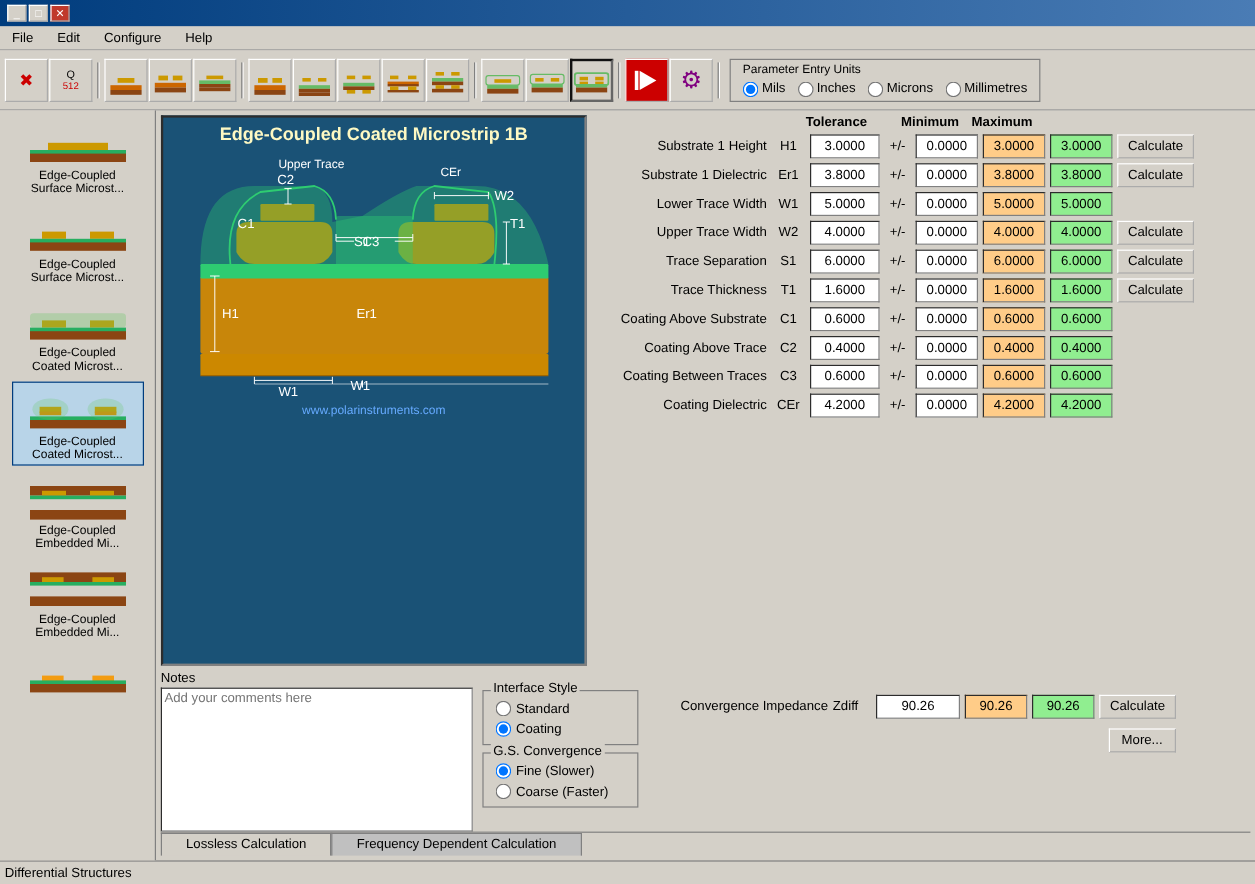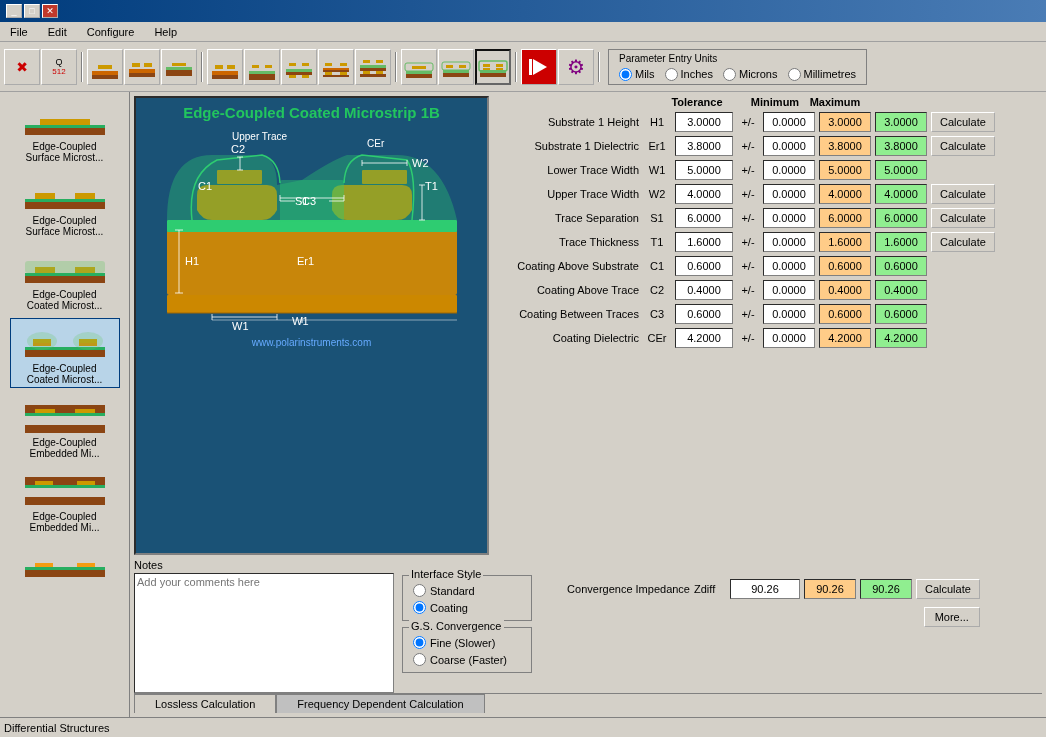--- a/index.html
+++ b/index.html
@@ -308,21 +308,21 @@
       </div>
       <div class="sidebar-label"></div>
     </div>
   </div>
 
   <div class="content-area">
 
     <div style="display:flex; gap:8px; flex: 1; overflow:hidden;">
 
       <div style="width:355px; background:#1a5276; border: 2px inset #808080; display:flex; flex-direction:column; align-items:center; padding:6px; flex-shrink:0;">
-        <div style="color:#22c55e; font-size:15px; font-weight:bold; text-align:center; margin-bottom:4px; font-family:Arial;">Edge-Coupled Coated Microstrip 1B</div>
+        <div style="color:#fef9c3; font-size:15px; font-weight:bold; text-align:center; margin-bottom:4px; font-family:Arial;">Edge-Coupled Coated Microstrip 1B</div>
         <svg width="330" height="210" viewBox="0 0 330 210">
 
           <rect x="20" y="170" width="290" height="18" fill="#cc8800" rx="1"></rect>
 
           <line x1="20" y1="188" x2="310" y2="188" stroke="#a06600" stroke-width="1"></line>
 
           <rect x="20" y="105" width="290" height="65" fill="#c8860a" rx="2"></rect>
 
           <rect x="20" y="95" width="290" height="12" fill="#2ecc71" rx="1"></rect>
 

